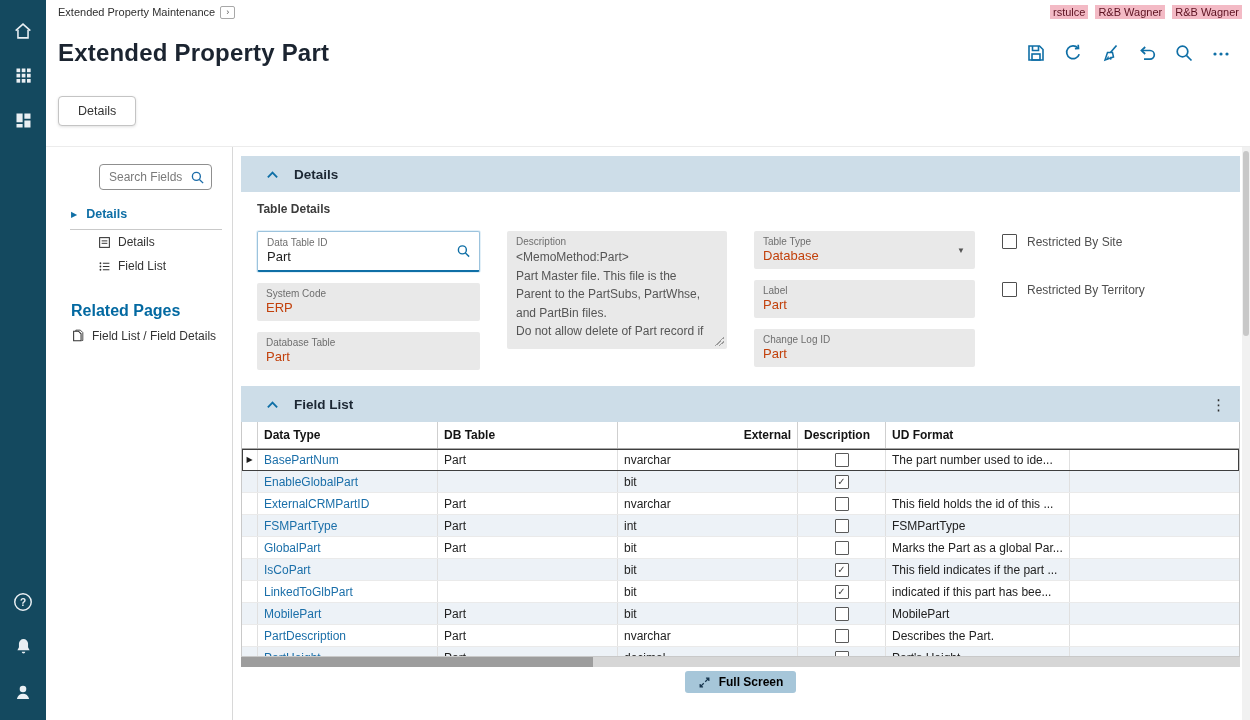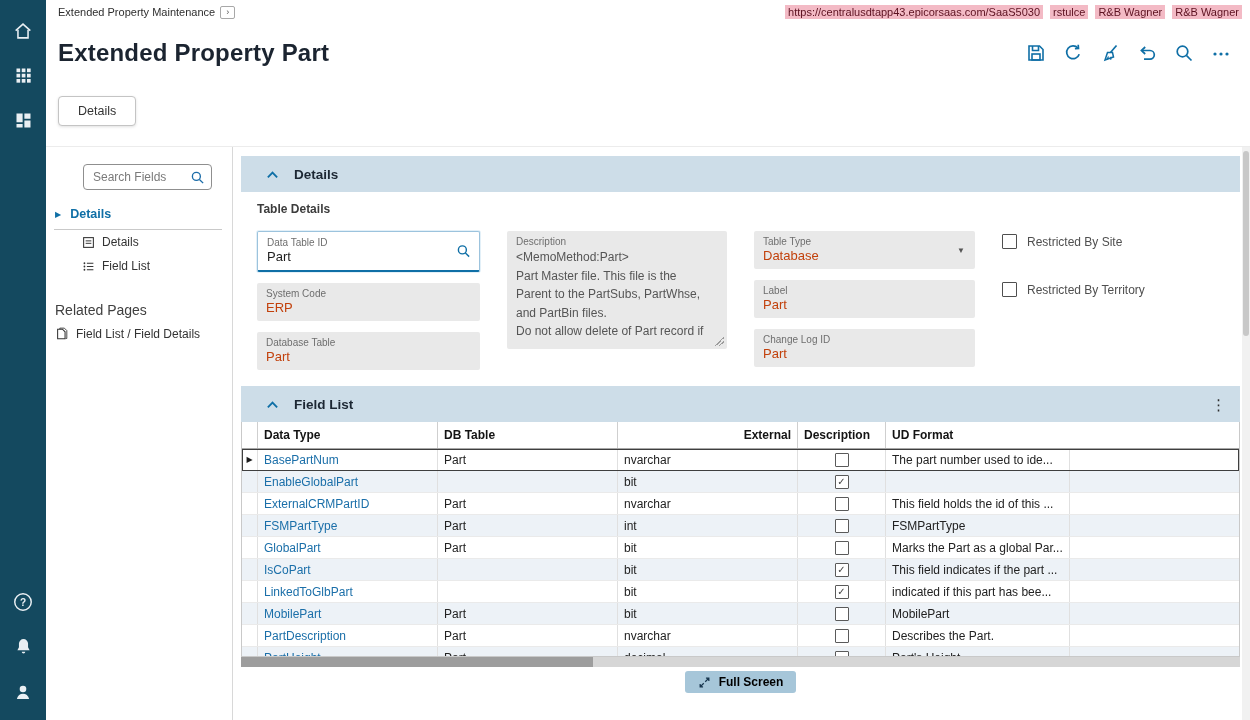--- a/index.html
+++ b/index.html
@@ -27,31 +27,31 @@
   .page-title { font-size:24px; font-weight:700; color:#1b2430; letter-spacing:.2px; }
   .toolbar { margin-left:auto; display:flex; gap:11px; }
   .tool-btn { width:26px; height:26px; display:flex; align-items:center; justify-content:center; background:none; border:none; cursor:pointer; }
 
   .tab-row { padding:16px 12px 0; height:66px; }
   .tab { background:#fff; border:1px solid #c4c4c4; border-radius:4px; padding:7px 19px; font-size:12.5px; color:#333; box-shadow:0 1px 3px rgba(0,0,0,.12); cursor:pointer; font-family:inherit; }
 
   
   .content { flex:1; display:flex; min-height:0; position:relative; border-top:1px solid #ececec; }
 
-  .left-panel { width:187px; border-right:1px solid #d8d8d8; padding:17px 10px 0 8px; flex:none; background:#fff; }
+  .left-panel { width:187px; border-right:1px solid #d8d8d8; padding:17px 10px 0 24px; flex:none; background:#fff; }
   .search-box { display:flex; align-items:center; border:1px solid #8f8f8f; border-radius:4px; height:26px; padding:0 6px 0 9px; margin:0 10px 0 29px; background:#fff; }
   .search-box input { border:none; outline:none; flex:1; font-size:12px; color:#333; width:100%; font-family:inherit; min-width:0; }
   .search-box input::placeholder { color:#7a7a7a; }
 
   .tree-root { display:flex; align-items:center; gap:9px; margin-top:17px; padding:0 0 8px 1px; border-bottom:1px solid #c9c9c9; cursor:pointer; }
   .tree-root .arrow { color:#0f6fa6; font-size:8px; }
   .tree-root .label { color:#0f6fa6; font-weight:700; font-size:12.5px; }
   .tree-item { display:flex; align-items:center; gap:7px; padding:5px 0 5px 28px; font-size:12px; color:#333; cursor:pointer; }
   .tree-item svg, .related-item svg { flex:none; }
-  .related-header { font-weight:400; font-size:14px; color:#404040; margin:24px 0 9px 1px; }
+  .related-header { font-weight:700; font-size:16px; color:#0369a1; margin:24px 0 9px 1px; }
   .related-item { display:flex; align-items:center; gap:7px; font-size:12px; color:#333; padding-left:1px; cursor:pointer;text-align:right; }
 
   .work-area { flex:1; padding:9px 10px 0 8px; background:#fff; min-width:0; position:relative; }
 
   .section-header { background:#cddde8; height:36px; display:flex; align-items:center; padding:0 14px 0 25px; cursor:pointer; }
   .section-header .chev { margin-right:15px; display:flex; }
   .section-title { font-weight:700; font-size:13.5px; color:#1c2733; }
   .kebab { margin-left:auto; color:#2e2e2e; font-size:15px; background:none; border:none; cursor:pointer; line-height:1; }
 
   .details-body { padding:10px 16px 16px; }
@@ -159,21 +159,20 @@
       </svg>
     </button>
   </nav>
 
   <div class="main">
 
     <div class="topbar">
       <span class="breadcrumb">Extended Property Maintenance</span>
       <button class="crumb-btn">›</button>
       <div class="env">
-        <span>https://centralusdtapp43.epicorsaas.com/SaaS5030</span>
         <span>rstulce</span>
         <span>R&amp;B Wagner</span>
         <span>R&amp;B Wagner</span>
       </div>
     </div>
 
     <div class="title-row">
       <h1 class="page-title">Extended Property Part</h1>
       <div class="toolbar">
         <button class="tool-btn">

